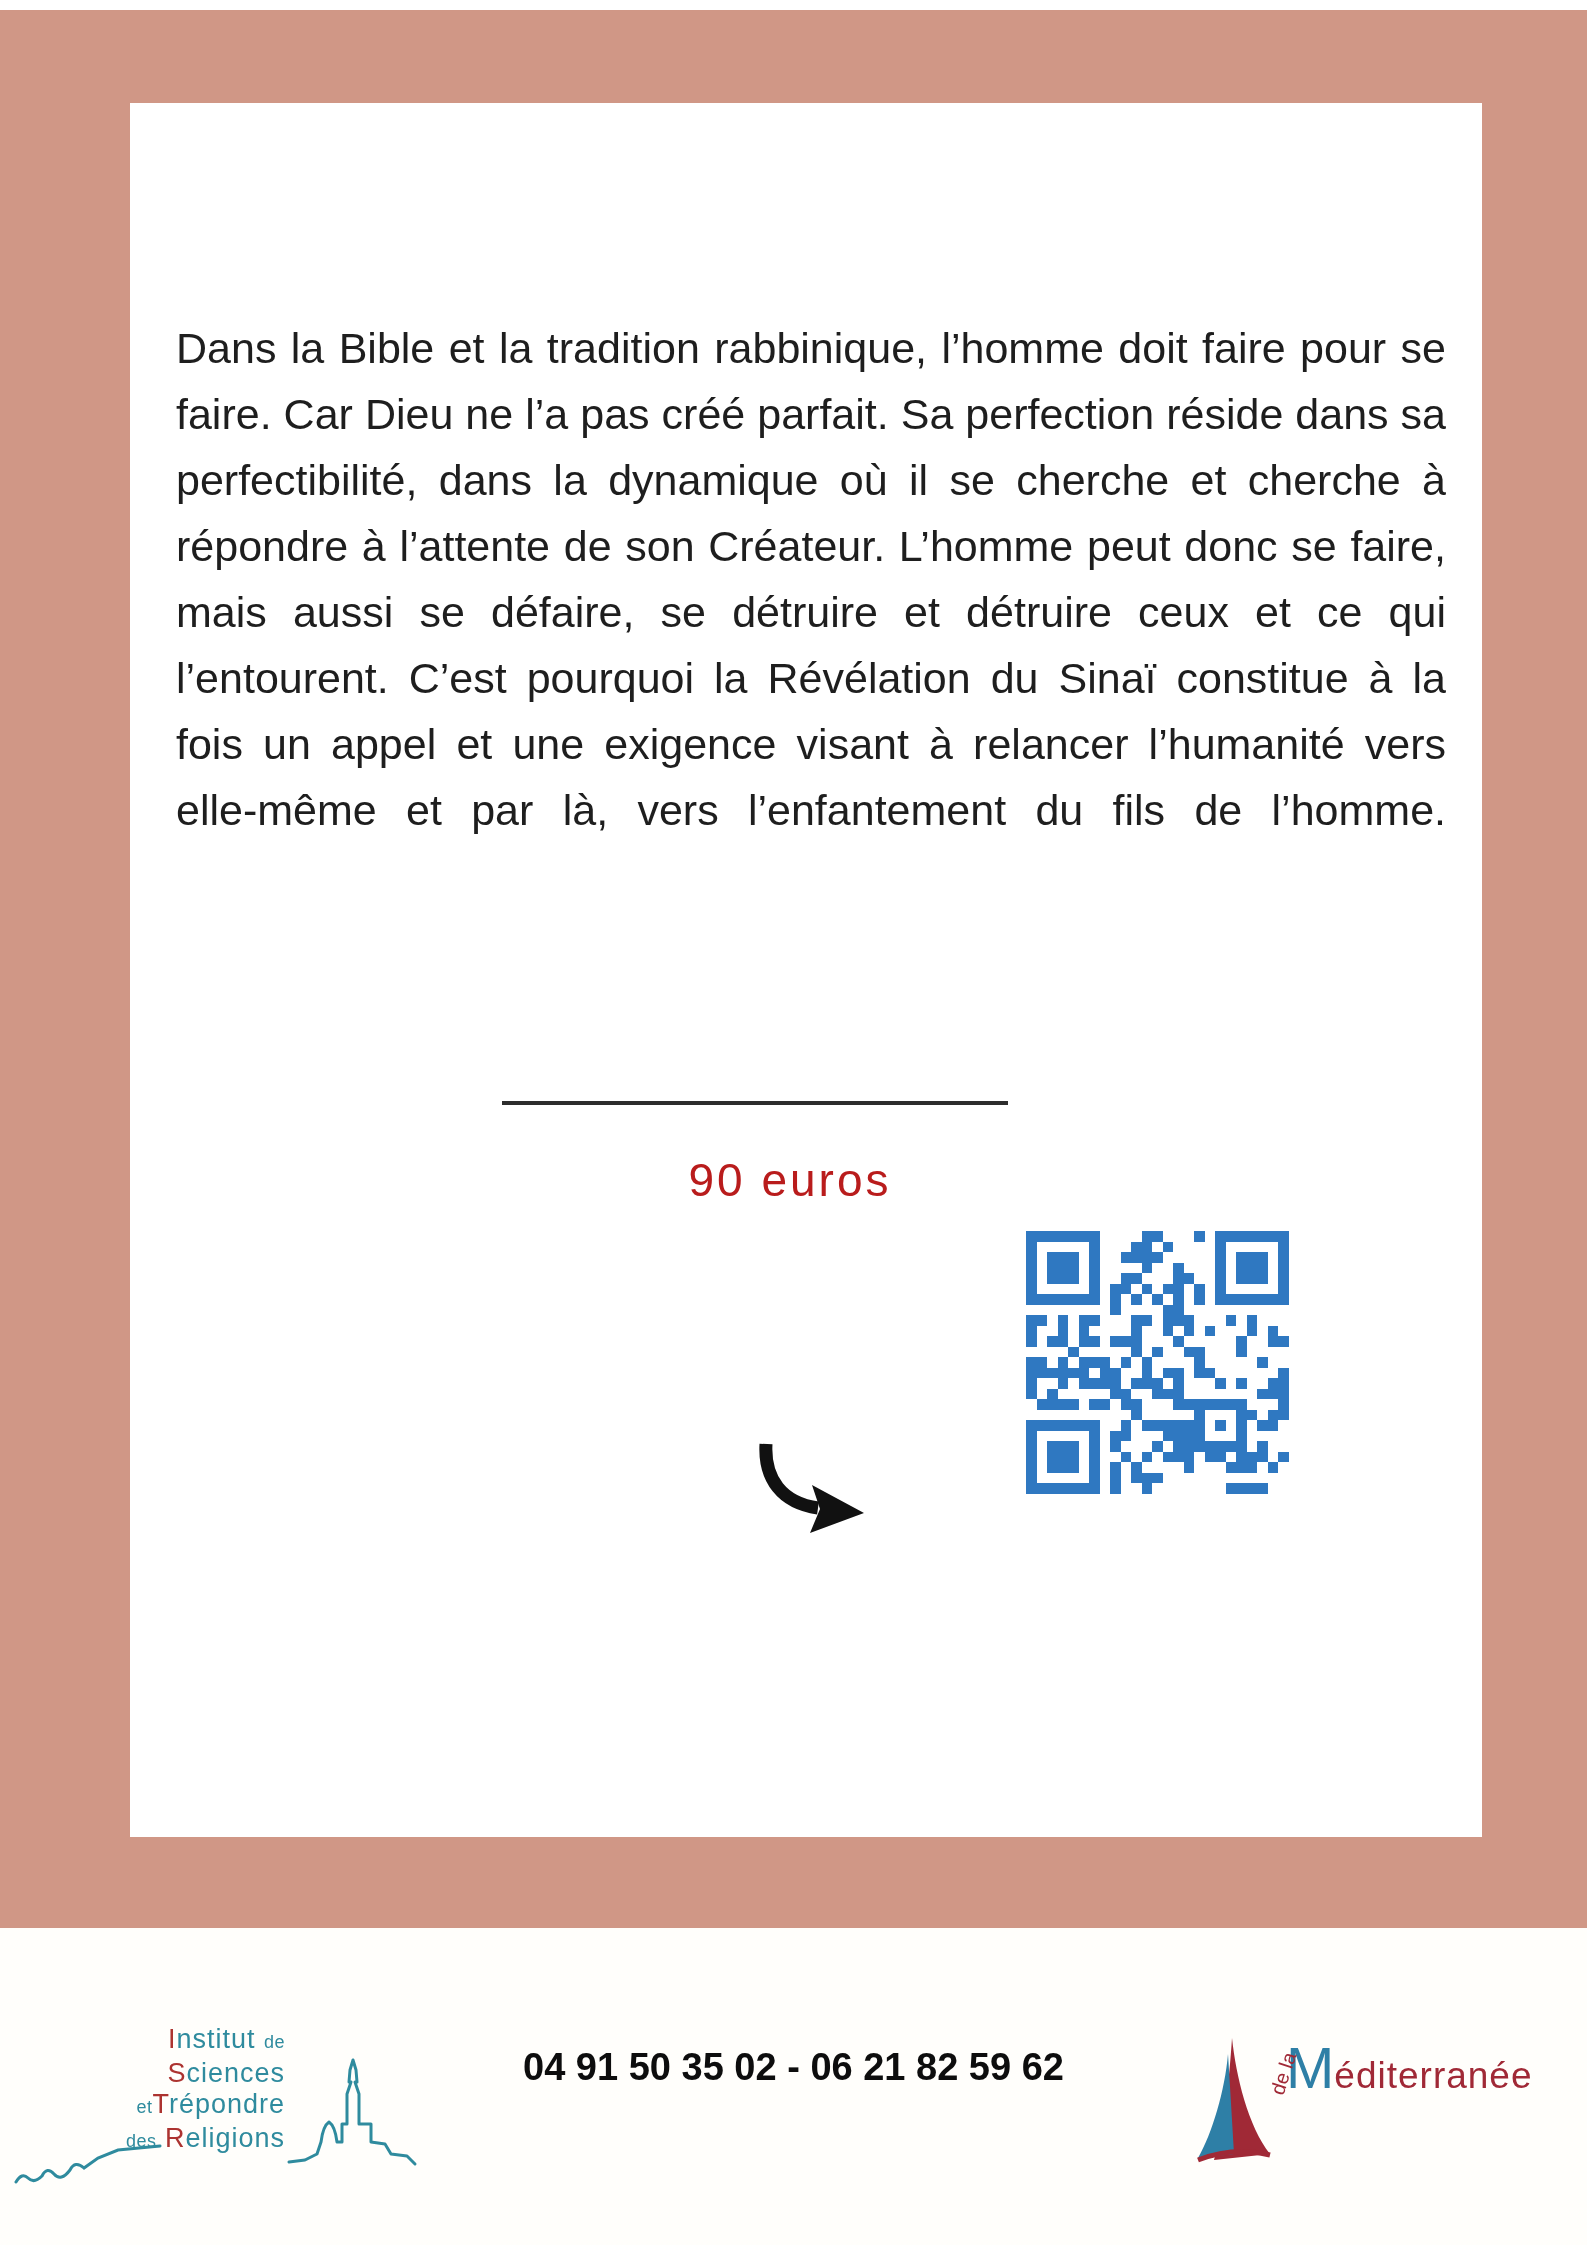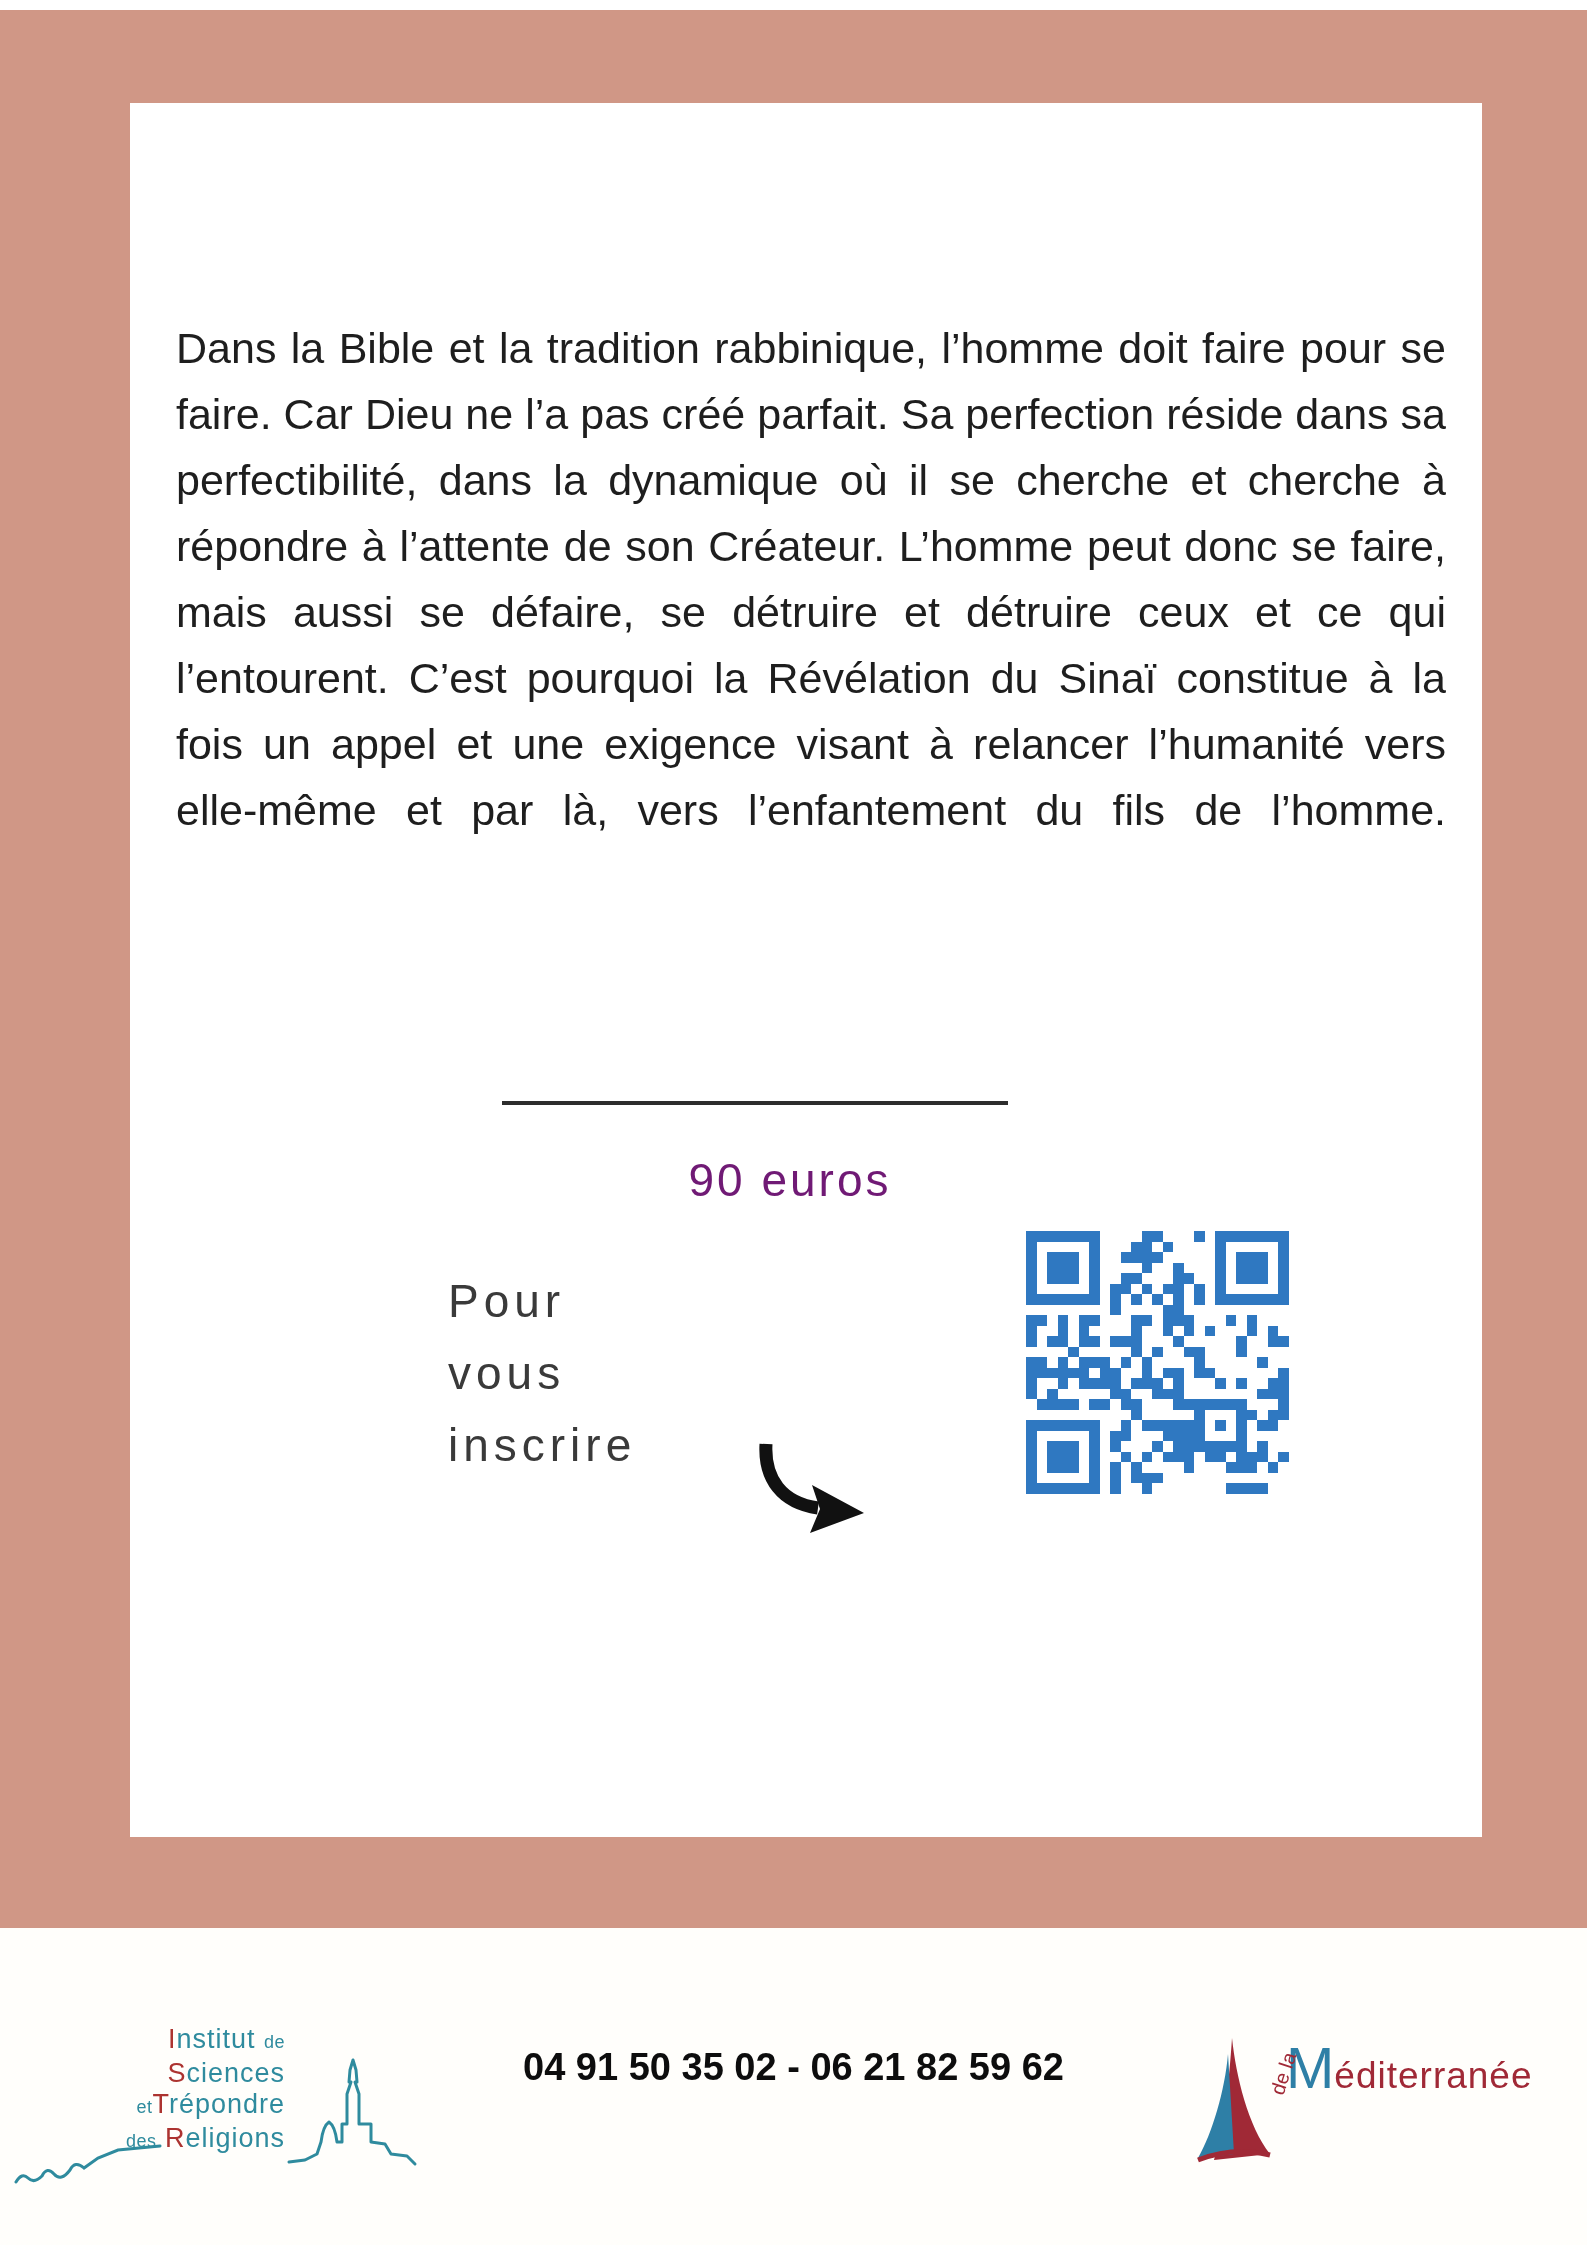--- a/index.html
+++ b/index.html
@@ -26,21 +26,21 @@
     text-align-last:justify;
     letter-spacing:0px;
   }
   .divider{
     position:absolute;left:372px;top:998px;
     width:506px;height:4px;background:#2d2d2d;
   }
   .price{
     position:absolute;left:430px;top:1050px;width:460px;
     text-align:center;
-    font-size:46px;color:#701a75;letter-spacing:3px;
+    font-size:46px;color:#b91c1c;letter-spacing:3px;
   }
   .register{
     position:absolute;left:318px;top:1162px;
     font-size:46px;line-height:72px;color:#3a3a3a;
     letter-spacing:5px;
   }
   .arrow{
     position:absolute;left:624px;top:1336px;
     width:126px;height:100px;
   }
@@ -98,25 +98,20 @@
 <div class="page">
 
   <div class="card">
 
     <p class="body-text">Dans la Bible et la tradition rabbinique, l’homme doit faire pour se faire. Car Dieu ne l’a pas créé parfait. Sa perfection réside dans sa perfectibilité, dans la dynamique où il se cherche et cherche à répondre à l’attente de son Créateur. L’homme peut donc se faire, mais aussi se défaire, se détruire et détruire ceux et ce qui l’entourent. C’est pourquoi la Révélation du Sinaï constitue à la fois un appel et une exigence visant à relancer l’humanité vers elle-même et par là, vers l’enfantement du fils de l’homme.</p>
 
     <div class="divider"></div>
 
     <div class="price">90 euros</div>
 
-    <div class="register">
-      <div>Pour</div>
-      <div>vous</div>
-      <div>inscrire</div>
-    </div>
 
     <svg class="arrow" viewBox="0 0 126 100">
       <path d="M12,5 C10,40 28,64 64,69" fill="none" stroke="#111111" stroke-width="13"></path>
       <polygon points="58,46 110,74 56,94 66,70" fill="#111111"></polygon>
     </svg>
 
     <svg class="qr" viewBox="0 0 25 25" shape-rendering="crispEdges">
       <g fill="#2f78c1">
           <rect x="0" y="0" width="1" height="1"></rect>
           <rect x="1" y="0" width="1" height="1"></rect>

